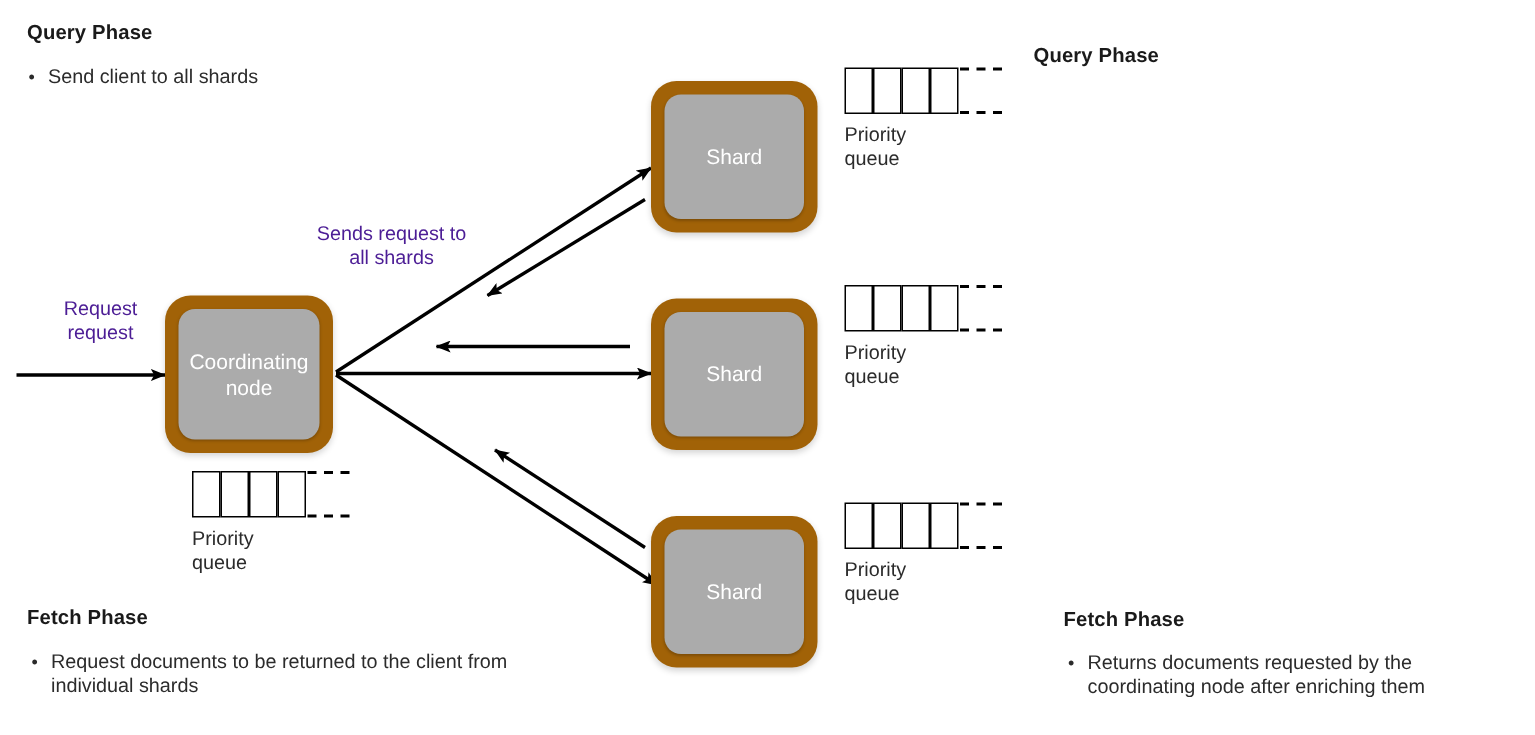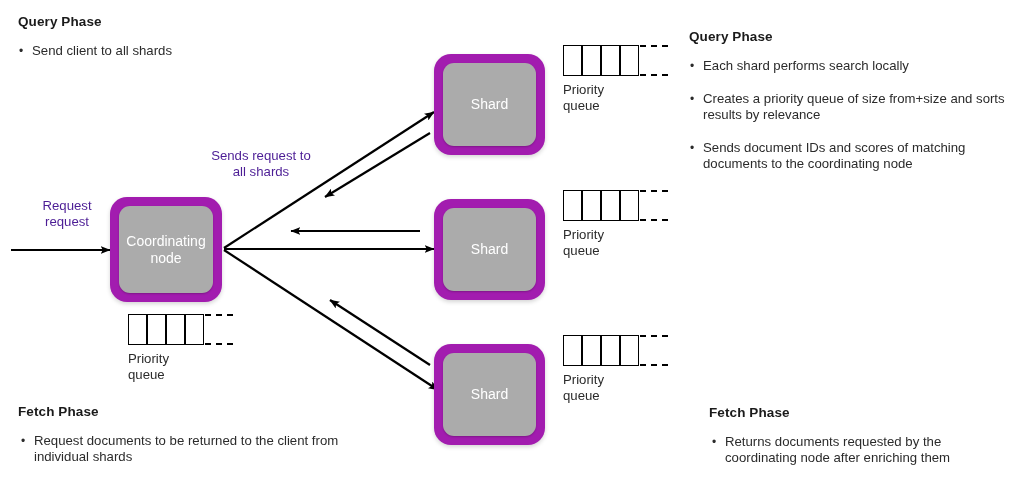--- a/index.html
+++ b/index.html
@@ -58,21 +58,21 @@
   #fetch-left  { left: 18px;  top: 404px; width: 360px; }
   #fetch-right { left: 709px; top: 405px; width: 300px; }
   #fetch-left .bullet-list li  { padding-left: 16px; }
   #fetch-left .bullet-list li::before { left: 3px; }
   #fetch-right .bullet-list li { padding-left: 16px; }
   #fetch-right .bullet-list li::before { left: 3px; }
 
   
   .node-box {
     position: absolute;
-    background: #a21caf;
+    background: #a16207;
     border-radius: 17px;
     box-shadow: 0 2px 4px rgba(0,0,0,0.17);
     padding: 9px;
     box-sizing: border-box;
   }
   .node-inner {
     width: 100%;
     height: 100%;
     background: #ababab;
     border-radius: 11px;
@@ -159,25 +159,20 @@
 
   <div class="text-block" id="query-left">
     <div class="phase-title">Query Phase</div>
     <ul class="bullet-list">
       <li>Send client to all shards</li>
     </ul>
   </div>
 
   <div class="text-block" id="query-right">
     <div class="phase-title">Query Phase</div>
-    <ul class="bullet-list">
-      <li>Each shard performs search locally</li>
-      <li>Creates a priority queue of size from+size and sorts results by relevance</li>
-      <li>Sends document IDs and scores of matching documents to the coordinating node</li>
-    </ul>
   </div>
 
   <div class="text-block" id="fetch-left">
     <div class="phase-title">Fetch Phase</div>
     <ul class="bullet-list">
       <li>Request documents to be returned to the client from individual shards</li>
     </ul>
   </div>
 
   <div class="text-block" id="fetch-right">

